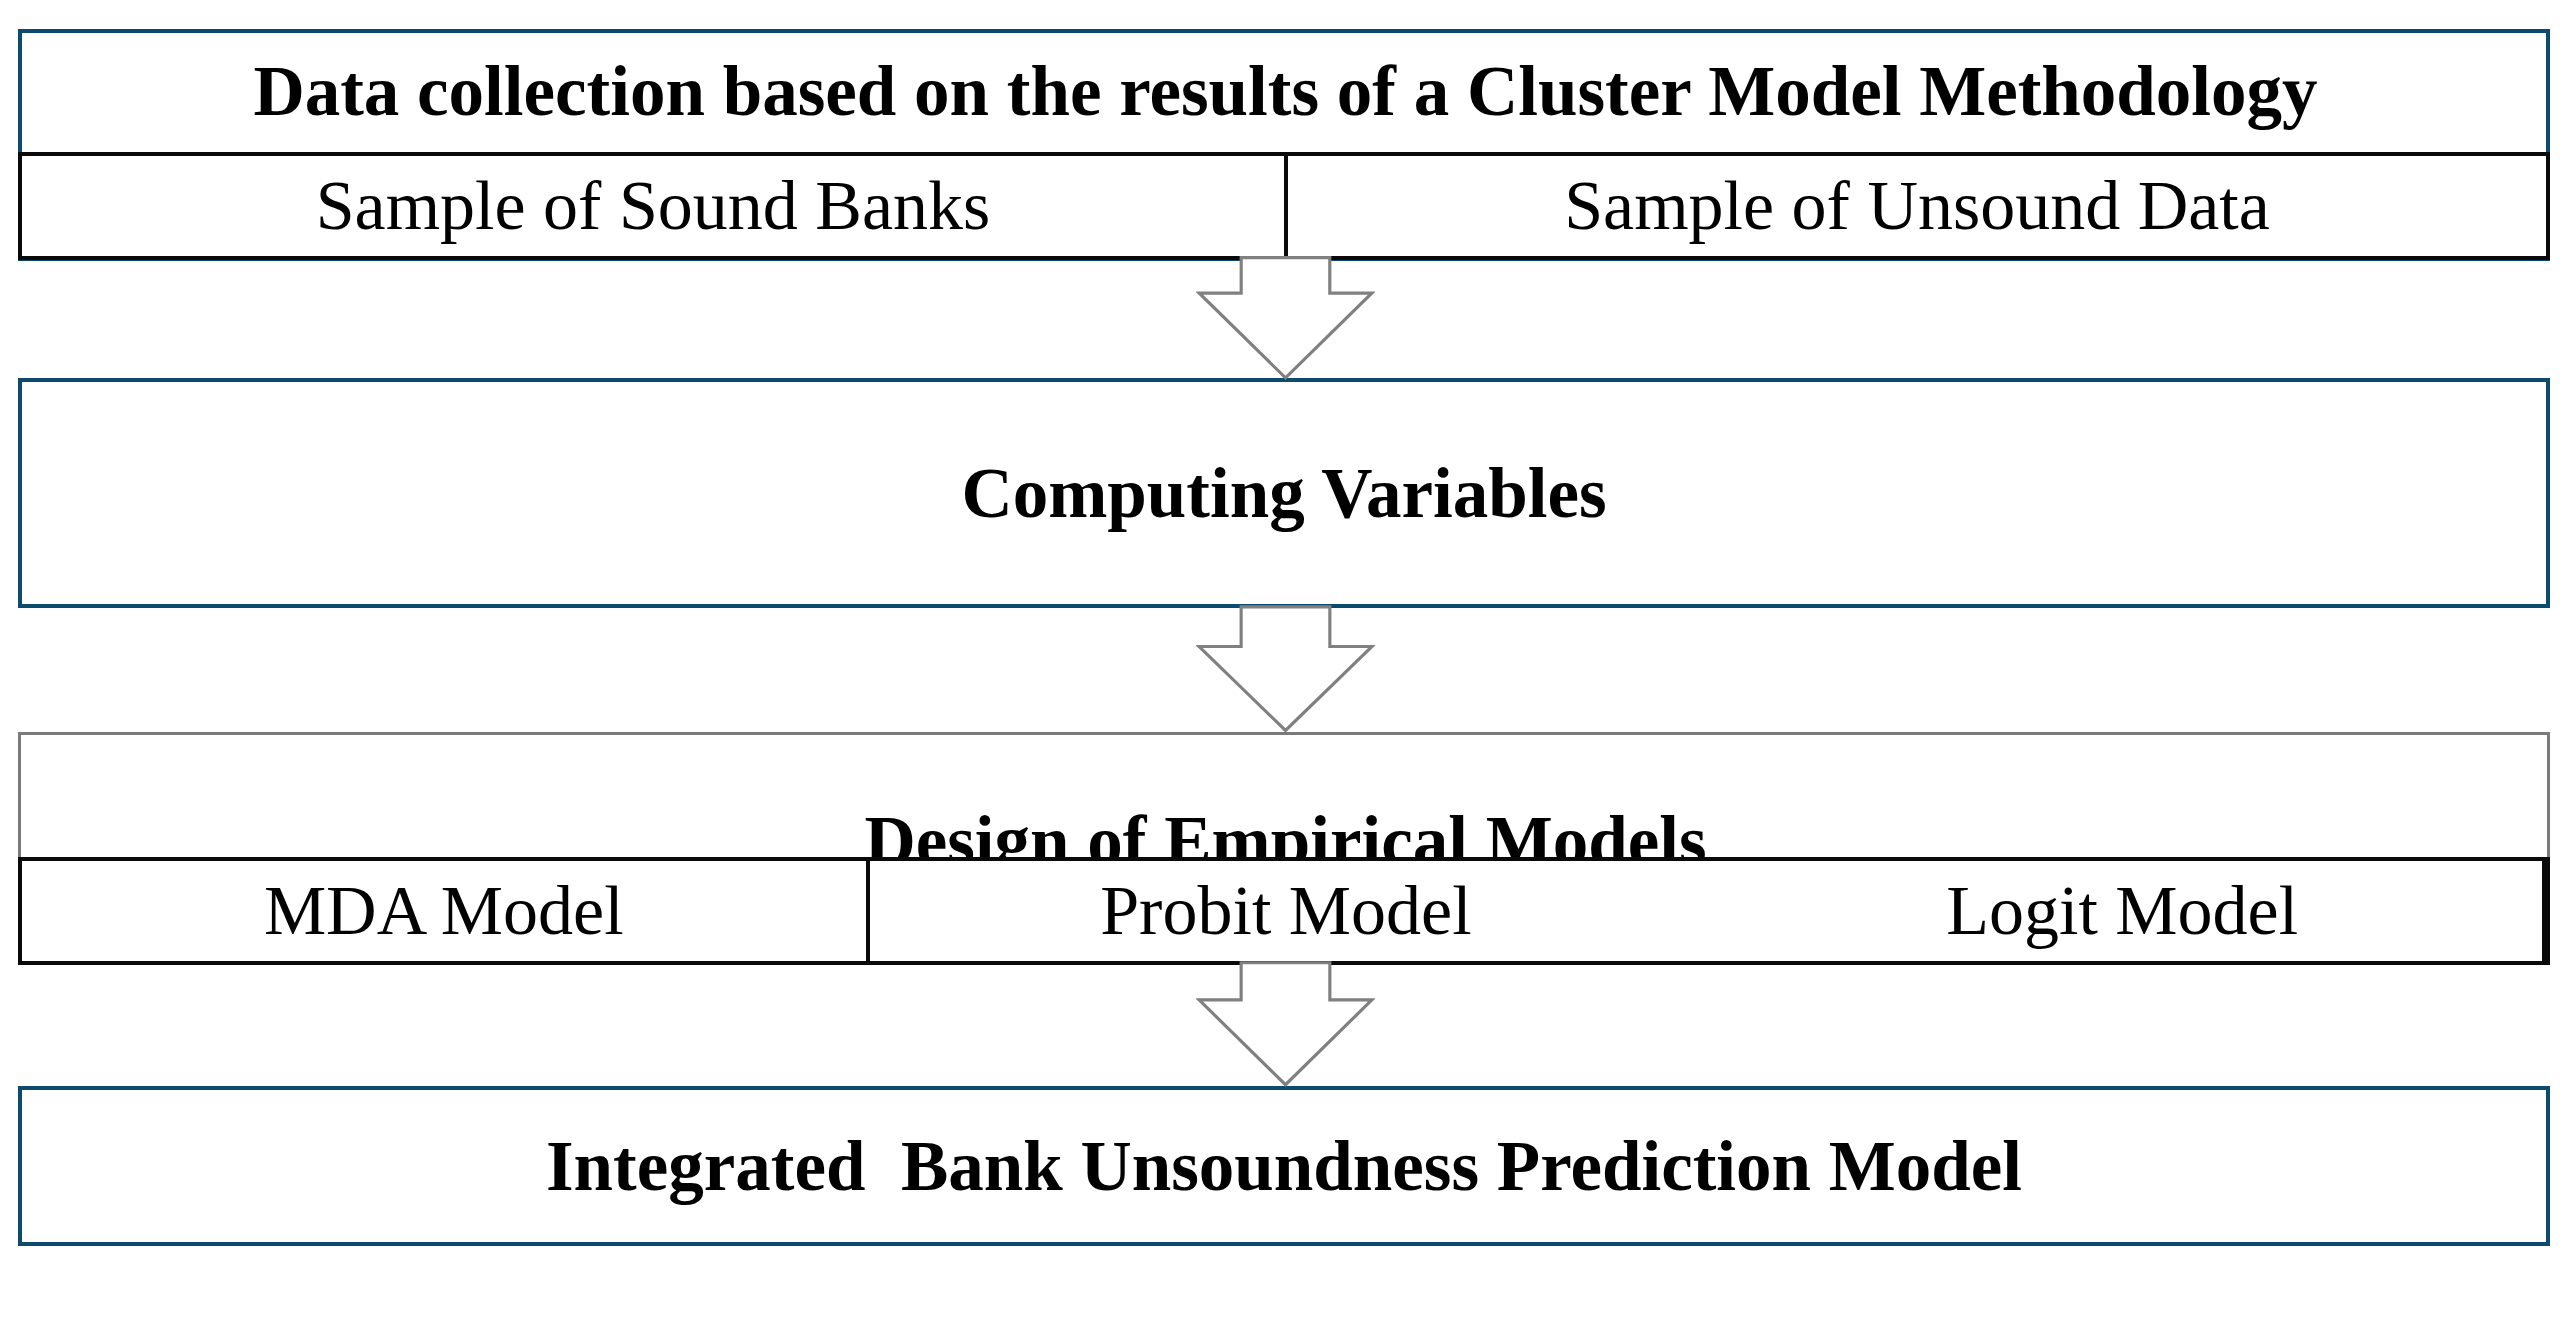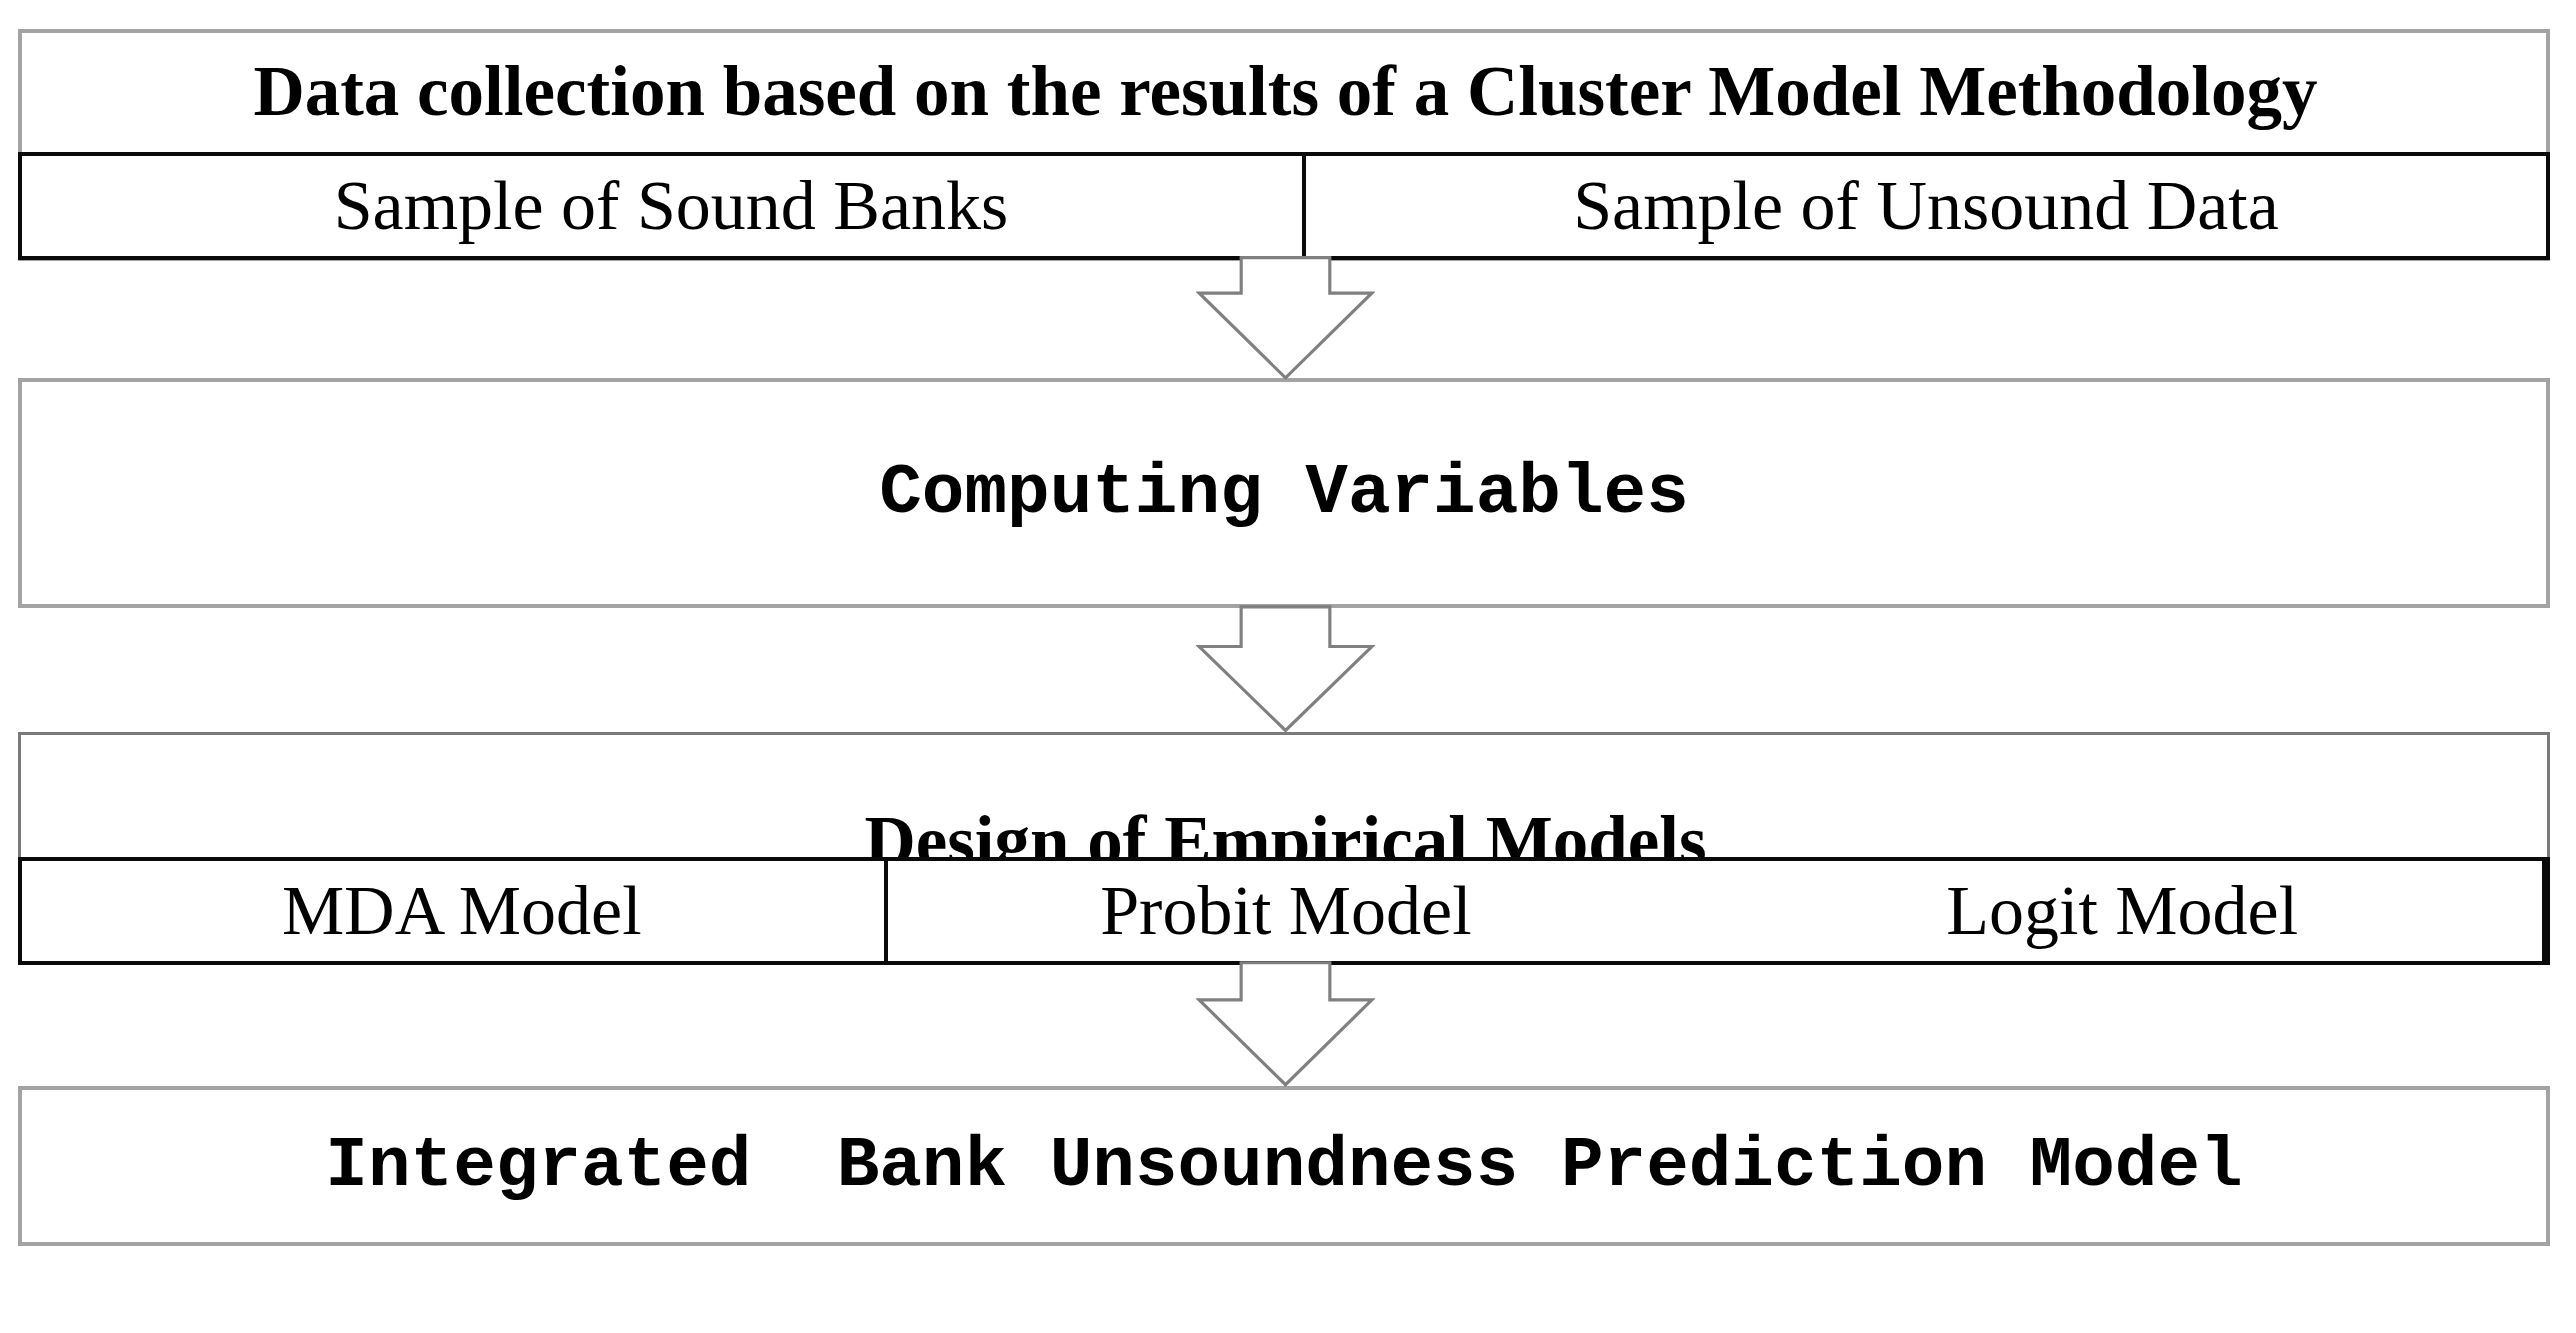--- a/index.html
+++ b/index.html
@@ -12,23 +12,22 @@
     width: 2576px;
     height: 1334px;
     overflow: hidden;
     font-family: "Liberation Serif", serif;
     color: #000000;
   }
   .abs { position: absolute; box-sizing: border-box; }
 
   
   .gray-box {
-    border: 4px solid #a3a3a3;
+    border: 4px solid #0c4a6e;
     background: #ffffff;
-    font-family: Liberation Mono, monospace;
   }
   .gray-box-thin {
     border: 3.2px solid #7a7a7a;
     background: #ffffff;
   }
 
   
   .black-row {
     border: 4.8px solid #0a0a0a;
     background: #ffffff;
@@ -36,21 +35,21 @@
     z-index: 3;
   }
   .black-row .cell {
     display: flex;
     align-items: center;
     justify-content: center;
     font-size: 70px;
     font-weight: 400;
     white-space: nowrap;
   }
-  .black-row .cell.divided { border-right: 4.8px solid #0a0a0a; padding-left: 18px; }
+  .black-row .cell.divided { border-right: 4.8px solid #0a0a0a; }
 
   .title-zone {
     display: flex;
     align-items: center;
     justify-content: center;
     z-index: 2;
   }
   .bold-label {
     font-size: 71px;
     font-weight: 700;

